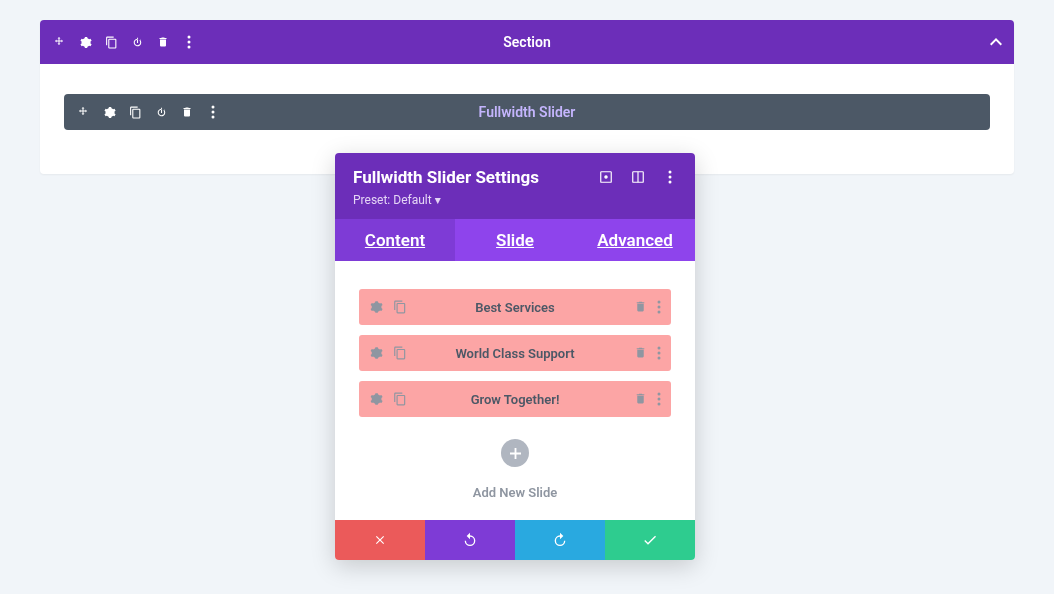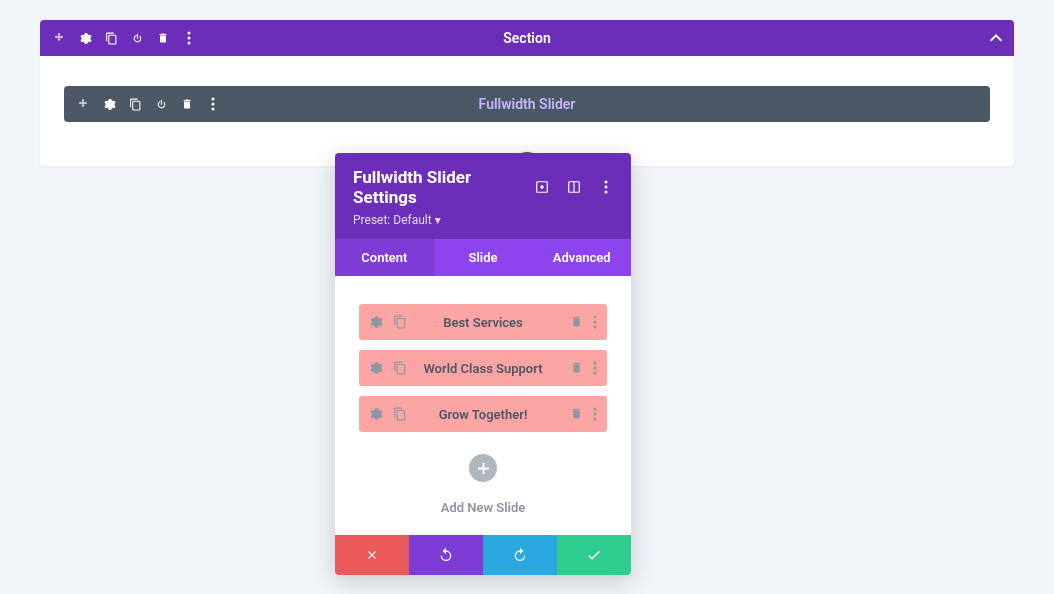--- a/index.html
+++ b/index.html
@@ -17,21 +17,21 @@
   left: 40px;
   top: 20px;
   right: 40px;
   background: #fff;
   border-radius: 4px;
   box-shadow: 0 1px 2px rgba(0,0,0,0.05);
 }
 
 .section-header {
   background: #6c2eb9;
-  height: 36px;
+  height: 44px;
   display: flex;
   align-items: center;
   padding: 0 12px;
   position: relative;
   border-radius: 4px 4px 0 0;
 }
 
 .icon-group {
   display: flex;
   gap: 12px;
@@ -103,21 +103,21 @@
   justify-content: center;
   cursor: pointer;
   box-shadow: 0 1px 4px rgba(0,0,0,0.2);
 }
 .add-module-btn svg { fill: #fff; }
 
 .settings-panel {
   position: absolute;
   left: 335px;
   top: 153px;
-  width: 296px;
+  width: 360px;
   background: #fff;
   border-radius: 4px;
   box-shadow: 0 6px 24px rgba(0,0,0,0.18);
 }
 
 .panel-header {
   background: #6c2eb9;
   padding: 14px 18px 12px 18px;
   border-radius: 4px 4px 0 0;
 }
@@ -150,23 +150,24 @@
 .tabs {
   display: flex;
   background: #8e44ec;
 }
 
 .tab {
   flex: 1;
   text-align: center;
   padding: 11px 0;
   color: #fff;
-  font-size: 13px;
+  font-size: 17px;
   font-weight: 600;
   cursor: pointer;
+  text-decoration: underline;
 }
 
 .tab.active {
   background: #7e3bd6;
 }
 
 .panel-body {
   padding: 28px 24px 20px 24px;
 }
 

